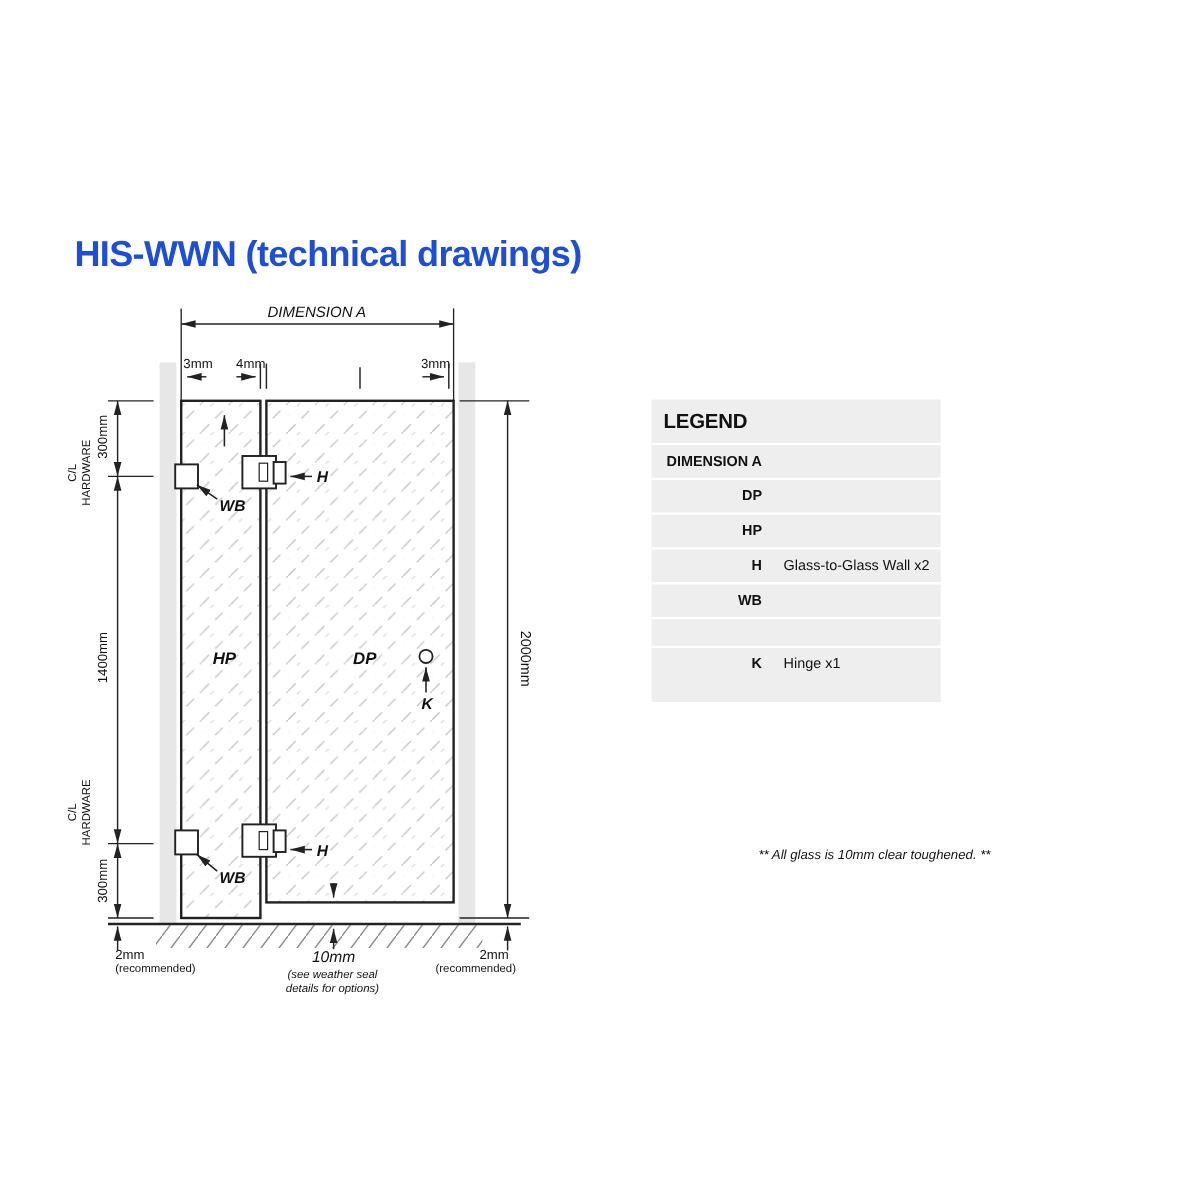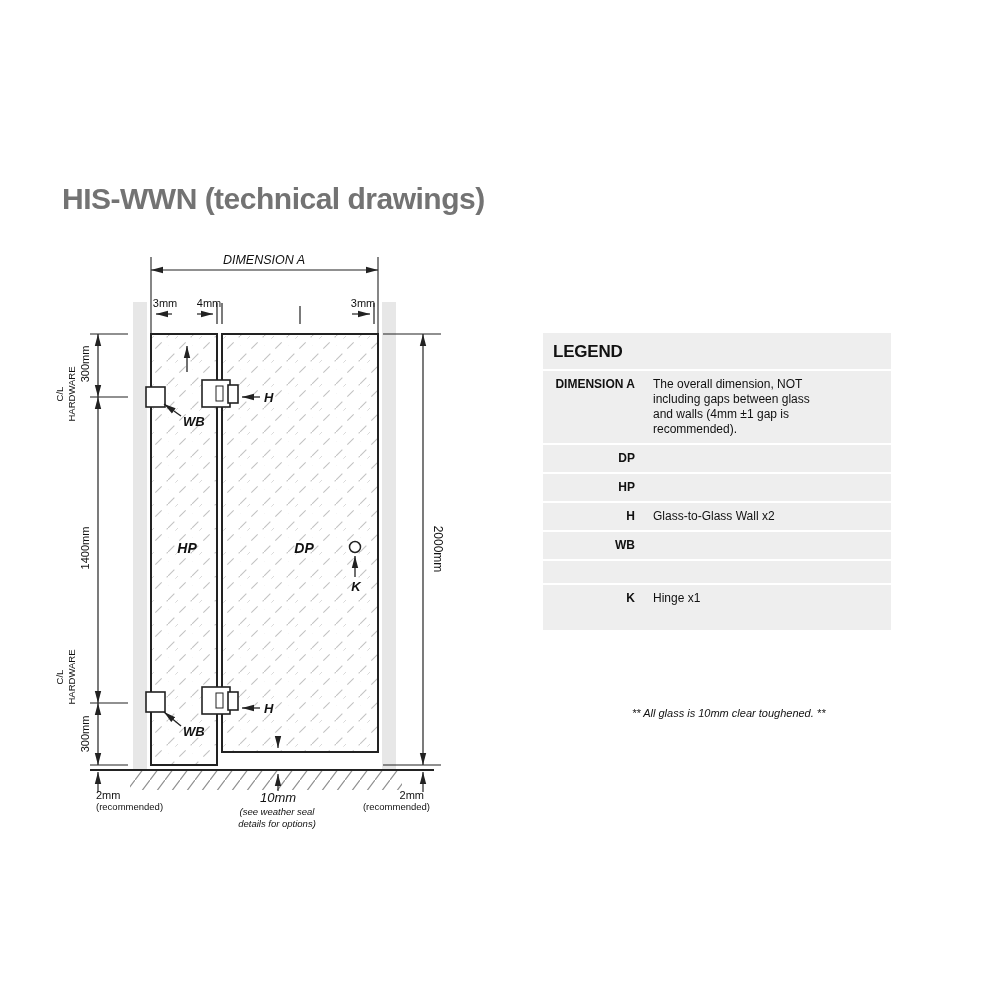--- a/index.html
+++ b/index.html
@@ -1,27 +1,27 @@
 <!DOCTYPE html>
 <html><head>
 <meta charset="utf-8">
 <style>
   html,body{margin:0;padding:0;background:#fff;}
   body{width:1000px;height:1000px;position:relative;font-family:"Liberation Sans",sans-serif;color:#111;}
-  .page-title{position:absolute;left:62px;top:182px;font-size:30px;font-weight:bold;letter-spacing:-0.5px;color:#737373;white-space:nowrap;}
+  .page-title{position:absolute;left:62px;top:196px;font-size:30px;font-weight:bold;letter-spacing:-0.5px;color:#1d4ed8;white-space:nowrap;}
   svg.draw{position:absolute;left:0;top:0;}
   svg text{font-family:"Liberation Sans",sans-serif;fill:#111;}
   .dimtxt{font-size:11px;}
   .dimtxt-sm{font-size:9.5px;}
   .dimtxt-it{font-size:12.5px;font-style:italic;}
   .note-it{font-size:9.5px;font-style:italic;}
   .big-it{font-size:13px;font-style:italic;}
   .lbl{font-size:13px;font-weight:bold;font-style:italic;}
   .lbl-lg{font-size:14px;font-weight:bold;font-style:italic;}
-  .legend{position:absolute;left:543px;top:333px;width:348px;background:#eeeeee;}
+  .legend{position:absolute;left:543px;top:333px;width:241px;background:#eeeeee;}
   .legend-header{font-size:17px;font-weight:bold;padding:9px 10px 7px 10px;letter-spacing:-0.2px;}
   .lrow{display:flex;border-top:2px solid #fff;padding:6px 0 6px 8px;}
   .lterm{flex:0 0 84px;text-align:right;font-weight:bold;font-size:12px;line-height:15px;}
   .ldesc{margin-left:18px;width:186px;font-size:12px;line-height:15px;white-space:pre-line;}
   .lrow.wb .ldesc{white-space:nowrap;width:auto;overflow:visible;}
   .lrow.empty{height:10px;}
   .lrow.k{padding-bottom:24px;}
   .footnote{position:absolute;left:600px;top:707px;font-size:11px;font-style:italic;white-space:nowrap;margin-left:32px;}
 </style>
 </head>
@@ -133,24 +133,20 @@
   <line x1="260" y1="708" x2="242" y2="708" stroke="#222" stroke-width="1.3" marker-end="url(#arrE)"></line>
   <text x="264" y="713" class="lbl">H</text>
   <line x1="181" y1="726" x2="164" y2="712" stroke="#222" stroke-width="1.3" marker-end="url(#arrE)"></line>
   <text x="183" y="736" class="lbl">WB</text>
 </svg>
 
 <div class="legend">
   <div class="legend-header">LEGEND</div>
   <div class="lrow">
     <div class="lterm">DIMENSION A</div>
-    <div class="ldesc">The overall dimension, NOT
-including gaps between glass
-and walls (4mm ±1 gap is
-recommended).</div>
   </div>
   <div class="lrow">
     <div class="lterm">DP</div>
   </div>
   <div class="lrow">
     <div class="lterm">HP</div>
   </div>
   <div class="lrow">
     <div class="lterm">H</div>
     <div class="ldesc">Glass-to-Glass Wall x2</div>

